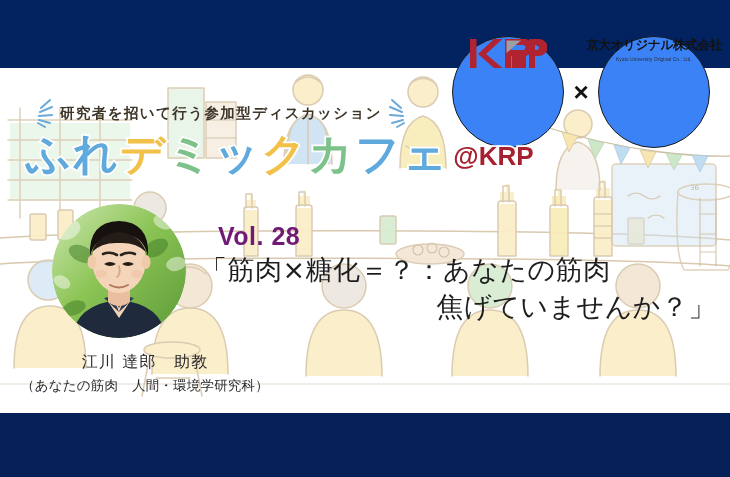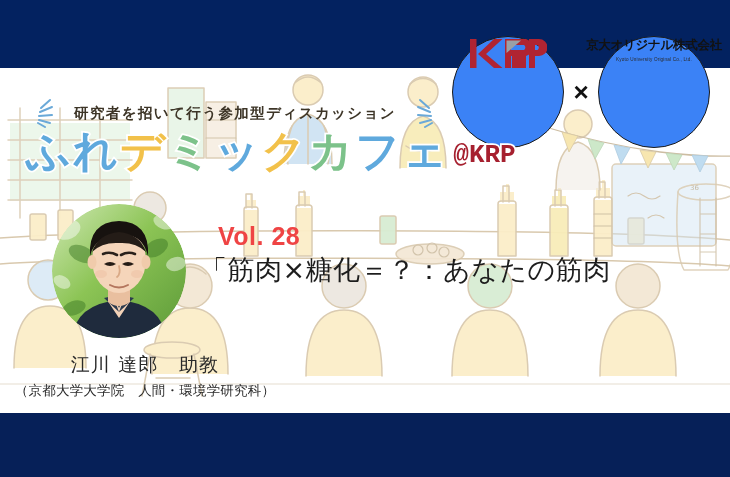--- a/index.html
+++ b/index.html
@@ -85,41 +85,41 @@
     margin-top: 3px;
     white-space: nowrap;
   }
 
   
   .tagline-wrap {
     position: absolute;
     left: 26px; top: 98px;
     display: flex;
     align-items: center;
-    gap: 20px;
+    gap: 6px;
   }
   .tagline-text {
     font-size: 14.5px;
     font-weight: 700;
     color: #3d3527;
     letter-spacing: 1.4px;
     white-space: nowrap;
     font-family: "DejaVu Sans", sans-serif;
   }
 
   
   .main-title {
     position: absolute;
     left: 26px; top: 132px;
     font-size: 44px;
     font-weight: 700;
     letter-spacing: 2px;
     white-space: nowrap;
     line-height: 1;
-    font-family: Liberation Mono, monospace;
+    font-family: Liberation Sans, sans-serif;
   }
   .main-title span {
     -webkit-text-stroke: 3.5px #ffffff;
     paint-order: stroke fill;
   }
   .t-blue   { color: #5fa9dd; }
   .t-yellow { color: #f2c14a; }
   .t-green  { color: #7cc28a; }
   .t-krp {
     color: #a6202f;
@@ -142,40 +142,40 @@
   
   .speaker-block {
     position: absolute;
     left: 0px; top: 352px;
     width: 290px;
     text-align: center;
     color: #2a2a2a;
     font-family: "DejaVu Sans", sans-serif;
   }
   .speaker-name {
-    font-size: 19px;
+    font-size: 16px;
     font-weight: 400;
     letter-spacing: 1.2px;
     white-space: nowrap;
   }
   .speaker-affil {
     font-size: 13.5px;
     font-weight: 400;
     letter-spacing: 0.2px;
     margin-top: 4px;
     white-space: nowrap;
   }
 
   
   .vol-label {
     position: absolute;
     left: 218px; top: 222px;
     font-size: 25px;
     font-weight: 600;
-    color: #ef4444;
+    color: #701a75;
     letter-spacing: 0.5px;
     font-family: "Liberation Sans", sans-serif;
   }
   .subject-line1 {
     position: absolute;
     left: 200px; top: 252px;
     font-size: 27px;
     font-weight: 500;
     color: #1d1d1d;
     letter-spacing: 0.5px;
@@ -480,22 +480,23 @@
         <path d="M58 81 q9 5 18 0" stroke="#b4765e" stroke-width="2" fill="none" stroke-linecap="round"></path>
 
         <ellipse cx="49" cy="70" rx="6" ry="4" fill="#eebfa2" opacity="0.5"></ellipse>
         <ellipse cx="85" cy="70" rx="6" ry="4" fill="#eebfa2" opacity="0.5"></ellipse>
       </g>
     </svg>
   </div>
 
   <div class="vol-label">Vol. 28</div>
   <div class="subject-line1">「筋肉×糖化＝？：あなたの筋肉</div>
+  <div class="subject-line2">焦げていませんか？」</div>
 
   <div class="speaker-block">
     <div class="speaker-name">江川 達郎　助教</div>
-    <div class="speaker-affil">（京都大学大学院　人間・環境学研究科）</div>
+    <div class="speaker-affil">（あなたの筋肉　人間・環境学研究科）</div>
   </div>
 
   <div class="date-block">
   </div>
 
 </div>
 
 </body></html>

